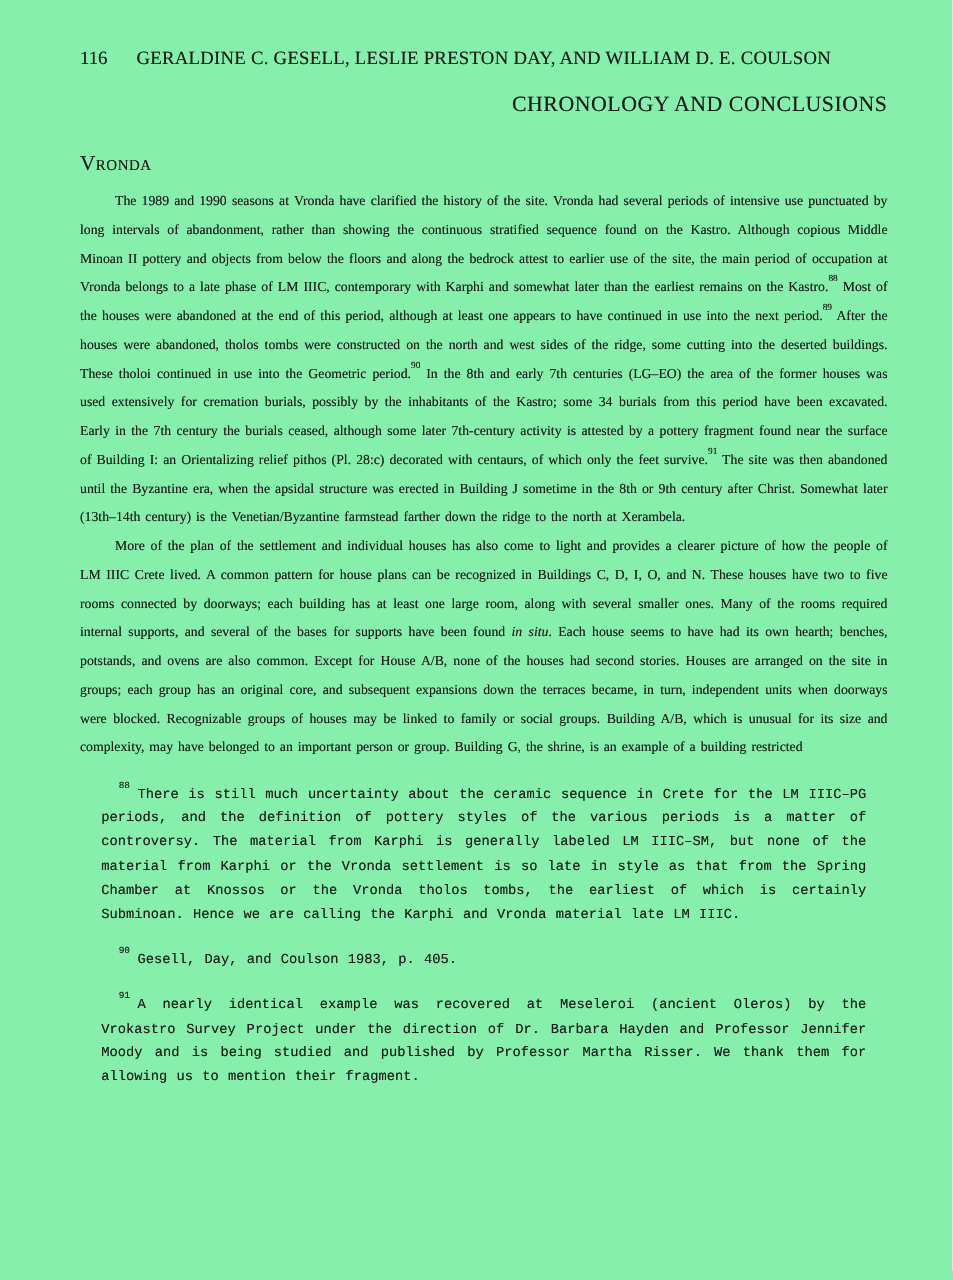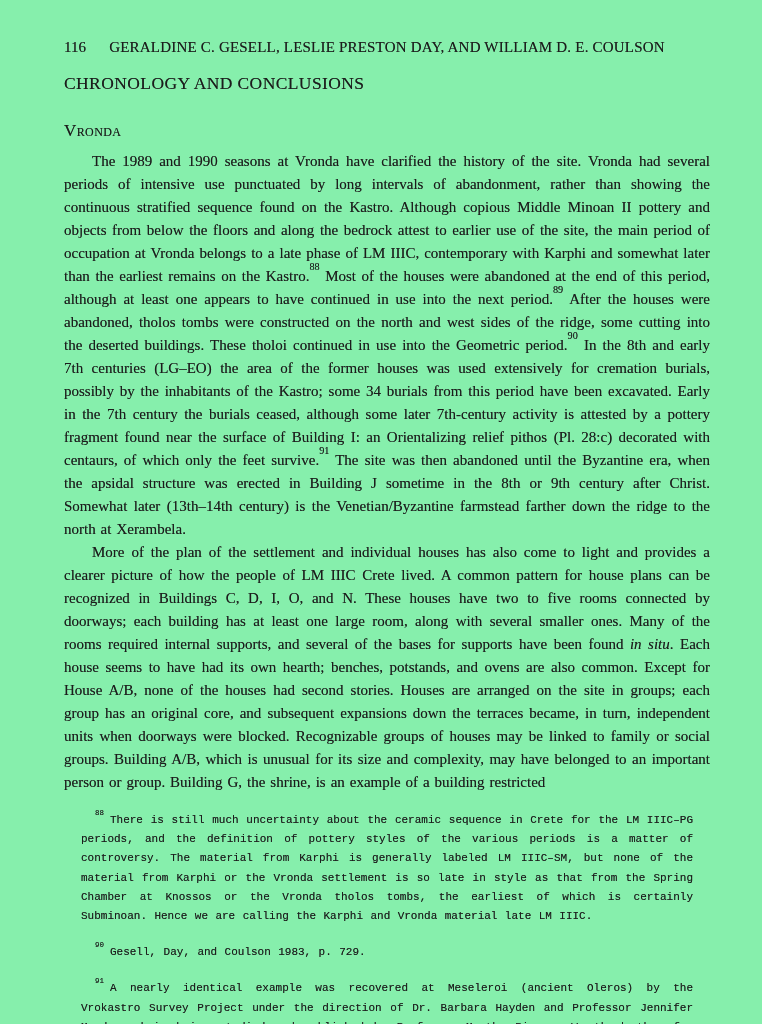--- a/index.html
+++ b/index.html
@@ -34,36 +34,36 @@
     position: absolute;
     left: 0;
     top: 0;
   }
   .running-head {
     text-align: center;
     letter-spacing: 0.2px;
   }
   .article-title {
     margin-top: 17px;
-    text-align: left;
+    text-align: right;
     font-size: 17.5px;
     letter-spacing: 0.4px;
   }
   .section-heading {
     margin-top: 27px;
     font-size: 17px;
     font-variant: small-caps;
     letter-spacing: 0.4px;
   }
   .body-text {
     margin-top: 9px;
   }
   .para {
     margin: 0;
-    font-size: 15px;
+    font-size: 11px;
     line-height: 23px;
     text-align: justify;
     text-indent: 28px;
     word-spacing: 1.2px;
   }
   sup.fnref, .fn-num {
     font-size: 0.68em;
     line-height: 0;
     position: relative;
     top: -0.45em;
@@ -101,18 +101,18 @@
 
     <div class="section-heading">Vronda</div>
 
     <div class="body-text">
       <p class="para"><span>The 1989 and 1990 seasons at Vronda have clarified the history of the site.  Vronda had several periods of intensive use punctuated by long intervals of abandonment, rather than showing the continuous stratified sequence found on the Kastro.  Although copious Middle Minoan II pottery and objects from below the floors and along the bedrock attest to earlier use of the site, the main period of occupation at Vronda belongs to a late phase of LM IIIC, contemporary with Karphi and somewhat later than the earliest remains on the Kastro.</span><sup class="fnref">88</sup><span> Most of the houses were abandoned at the end of this period, although at least one appears to have continued in use into the next period.</span><sup class="fnref">89</sup><span> After the houses were abandoned, tholos tombs were constructed on the north and west sides of the ridge, some cutting into the deserted buildings.  These tholoi continued in use into the Geometric period.</span><sup class="fnref">90</sup><span> In the 8th and early 7th centuries (LG–EO) the area of the former houses was used extensively for cremation burials, possibly by the inhabitants of the Kastro; some 34 burials from this period have been excavated.  Early in the 7th century the burials ceased, although some later 7th-century activity is attested by a pottery fragment found near the surface of Building I: an Orientalizing relief pithos (Pl. 28:c) decorated with centaurs, of which only the feet survive.</span><sup class="fnref">91</sup><span> The site was then abandoned until the Byzantine era, when the apsidal structure was erected in Building J sometime in the 8th or 9th century after Christ.  Somewhat later (13th–14th century) is the Venetian/Byzantine farmstead farther down the ridge to the north at Xerambela.</span></p>
       <p class="para"><span>More of the plan of the settlement and individual houses has also come to light and provides a clearer picture of how the people of LM IIIC Crete lived.  A common pattern for house plans can be recognized in Buildings C, D, I, O, and N. These houses have two to five rooms connected by doorways; each building has at least one large room, along with several smaller ones.  Many of the rooms required internal supports, and several of the bases for supports have been found </span><i>in situ</i><span>.  Each house seems to have had its own hearth; benches, potstands, and ovens are also common.  Except for House A/B, none of the houses had second stories.  Houses are arranged on the site in groups; each group has an original core, and subsequent expansions down the terraces became, in turn, independent units when doorways were blocked.  Recognizable groups of houses may be linked to family or social groups.  Building A/B, which is unusual for its size and complexity, may have belonged to an important person or group.  Building G, the shrine, is an example of a building restricted</span></p>
     </div>
 
     <div class="footnotes">
       <p class="footnote"><sup class="fn-num">88</sup><span><span>There is still much uncertainty about the ceramic sequence in Crete for the LM IIIC–PG periods, and the definition of pottery styles of the various periods is a matter of controversy.  The material from Karphi is generally labeled LM IIIC–SM, but none of the material from Karphi or the Vronda settlement is so late in style as that from the Spring Chamber at Knossos or the Vronda tholos tombs, the earliest of which is certainly Subminoan.  Hence we are calling the Karphi and Vronda material late LM IIIC.</span></span></p>
-      <p class="footnote"><sup class="fn-num">90</sup><span><span>Gesell, Day, and Coulson 1983, p. 729.</span></span></p>
+      <p class="footnote"><sup class="fn-num">90</sup><span><span>Gesell, Day, and Coulson 1983, p. 405.</span></span></p>
       <p class="footnote"><sup class="fn-num">91</sup><span><span>A nearly identical example was recovered at Meseleroi (ancient Oleros) by the Vrokastro Survey Project under the direction of Dr. Barbara Hayden and Professor Jennifer Moody and is being studied and published by Professor Martha Risser.  We thank them for allowing us to mention their fragment.</span></span></p>
     </div>
 
   </div>
 </div>
 
 </body></html>

